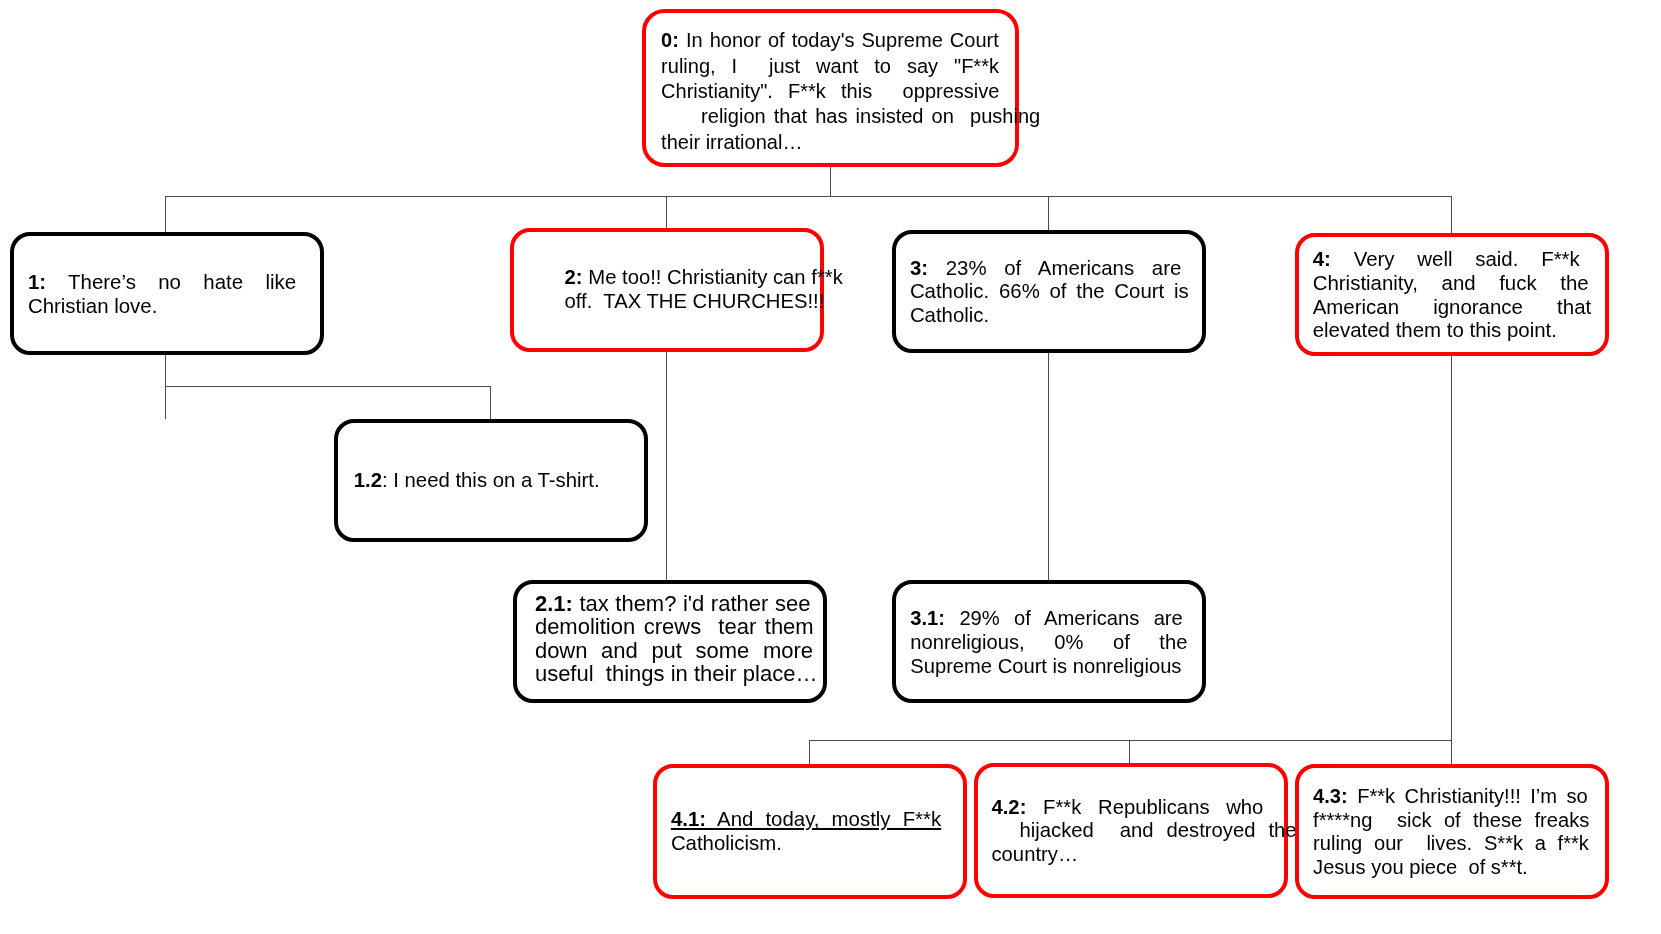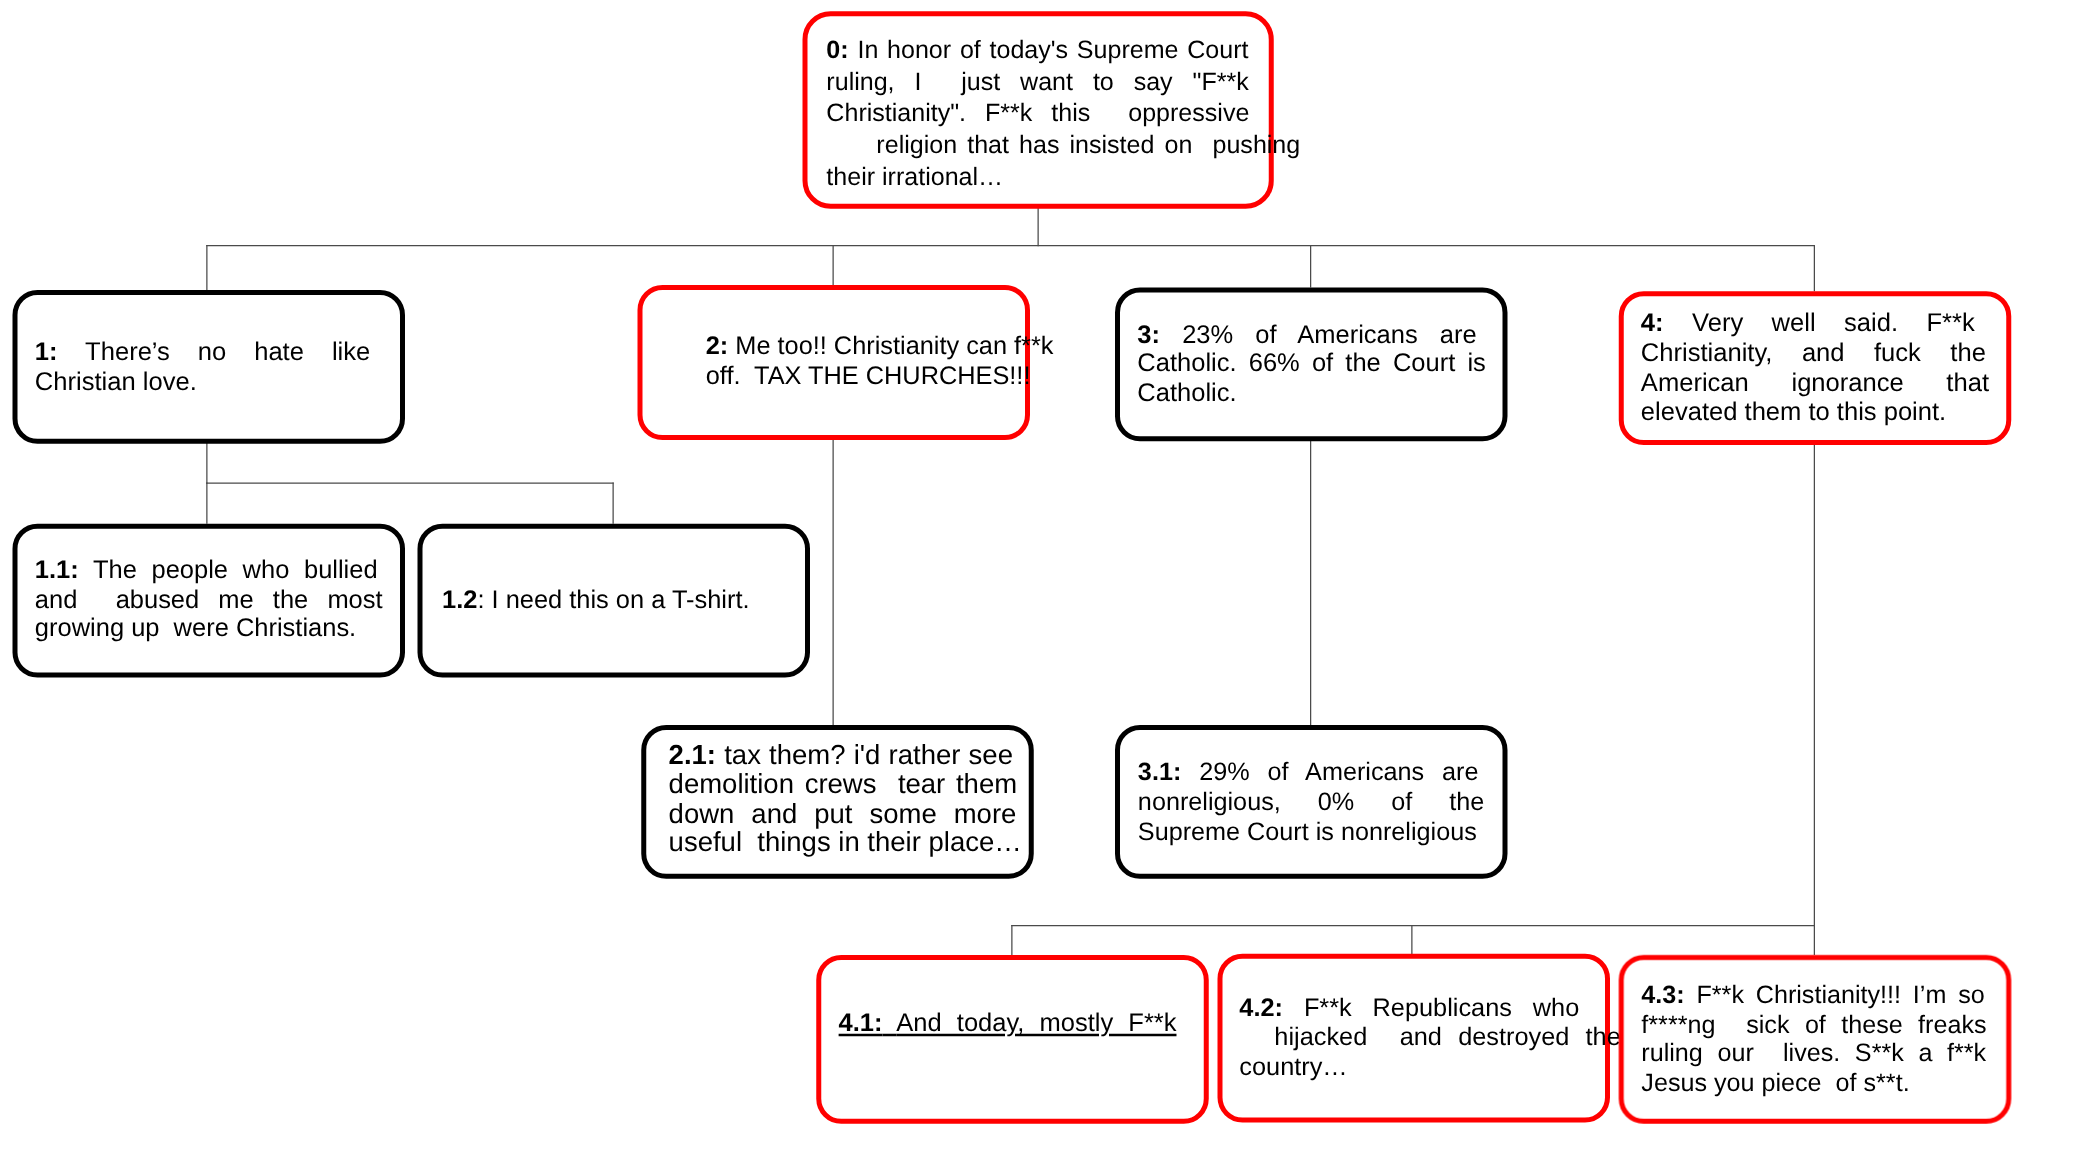--- a/index.html
+++ b/index.html
@@ -66,27 +66,20 @@
   </div>
 </div>
 <div class="node hl" style="left:1294.50px;top:232.80px;width:314.00px;height:123.60px;">
   <div class="txt" style="left:14.20px;top:10.11px;font-size:20.45px;line-height:23.8px;">
     <div class="ln j" style="width:267.10px;"><span class="lbl">4:</span> <span>Very well said. F**k</span></div>
     <div class="ln j" style="width:276.00px;"><span>Christianity, and fuck the</span></div>
     <div class="ln j" style="width:278.50px;"><span>American ignorance that</span></div>
     <div class="ln"><span>elevated them to this point.</span></div>
   </div>
 </div>
-<div class="node" style="left:9.60px;top:418.80px;width:314.00px;height:123.20px;">
-  <div class="txt" style="left:14.30px;top:22.28px;font-size:20.39px;line-height:23.6px;">
-    <div class="ln j" style="width:274.20px;"><span class="lbl">1.1:</span> <span>The people who bullied</span></div>
-    <div class="ln j" style="width:278.20px;"><span>and  abused me the most</span></div>
-    <div class="ln"><span>growing up  were Christians.</span></div>
-  </div>
-</div>
 <div class="node" style="left:334.00px;top:418.80px;width:314.00px;height:123.20px;">
   <div class="txt" style="left:15.70px;top:46.25px;font-size:20.34px;line-height:23.9px;">
     <div class="ln"><span class="lbl">1.2</span>: <span>I need this on a T-shirt.</span></div>
   </div>
 </div>
 <div class="node" style="left:512.90px;top:579.60px;width:314.00px;height:123.60px;">
   <div class="txt" style="left:18px;top:8.34px;font-size:22px;line-height:23.5px;">
     <div class="ln j" style="width:275.50px;"><span class="lbl">2.1:</span> <span>tax them? i'd rather see</span></div>
     <div class="ln j" style="width:278.80px;"><span>demolition crews  tear them</span></div>
     <div class="ln j" style="width:278.20px;"><span>down and put some more</span></div>
@@ -96,20 +89,21 @@
 <div class="node" style="left:892.00px;top:579.60px;width:314.00px;height:123.60px;">
   <div class="txt" style="left:14.30px;top:22.21px;font-size:20.17px;line-height:24.0px;">
     <div class="ln j" style="width:272.50px;"><span class="lbl">3.1:</span> <span>29% of Americans are</span></div>
     <div class="ln j" style="width:277.10px;"><span>nonreligious, 0% of the</span></div>
     <div class="ln"><span>Supreme Court is nonreligious</span></div>
   </div>
 </div>
 <div class="node hl" style="left:652.60px;top:764.00px;width:314.00px;height:135.00px;">
   <div class="txt" style="left:14.30px;top:40.18px;font-size:20.4px;line-height:23.8px;">
     <div class="ln j" style="width:270.30px;text-decoration:underline;"><span class="lbl">4.1:</span> <span>And today, mostly F**k</span></div>
+    <div class="ln"><span>Catholicism.</span></div>
   </div>
 </div>
 <div class="node hl" style="left:973.80px;top:763.20px;width:314.00px;height:135.00px;">
   <div class="txt" style="left:13.70px;top:28.73px;font-size:20.26px;line-height:23.4px;">
     <div class="ln j" style="width:271.90px;"><span class="lbl">4.2:</span> <span>F**k Republicans who</span></div>
     <div class="ln j" style="width:277.10px;padding-left:28px;"><span>hijacked  and destroyed the</span></div>
     <div class="ln"><span>country…</span></div>
   </div>
 </div>
 <div class="node hl" style="left:1294.90px;top:763.60px;width:314.00px;height:135.00px;">

